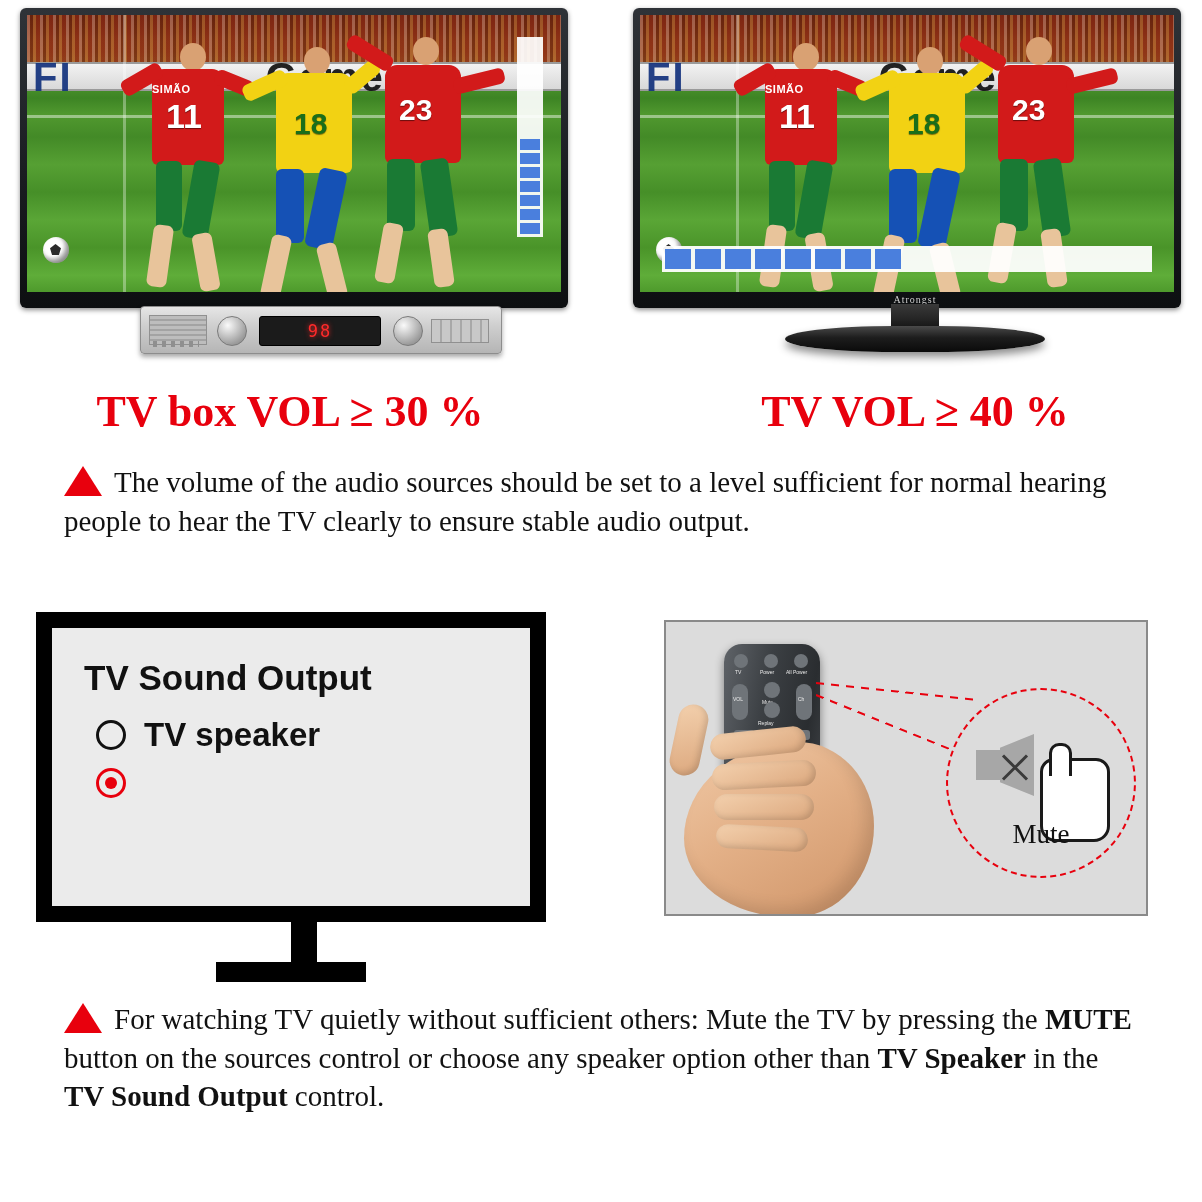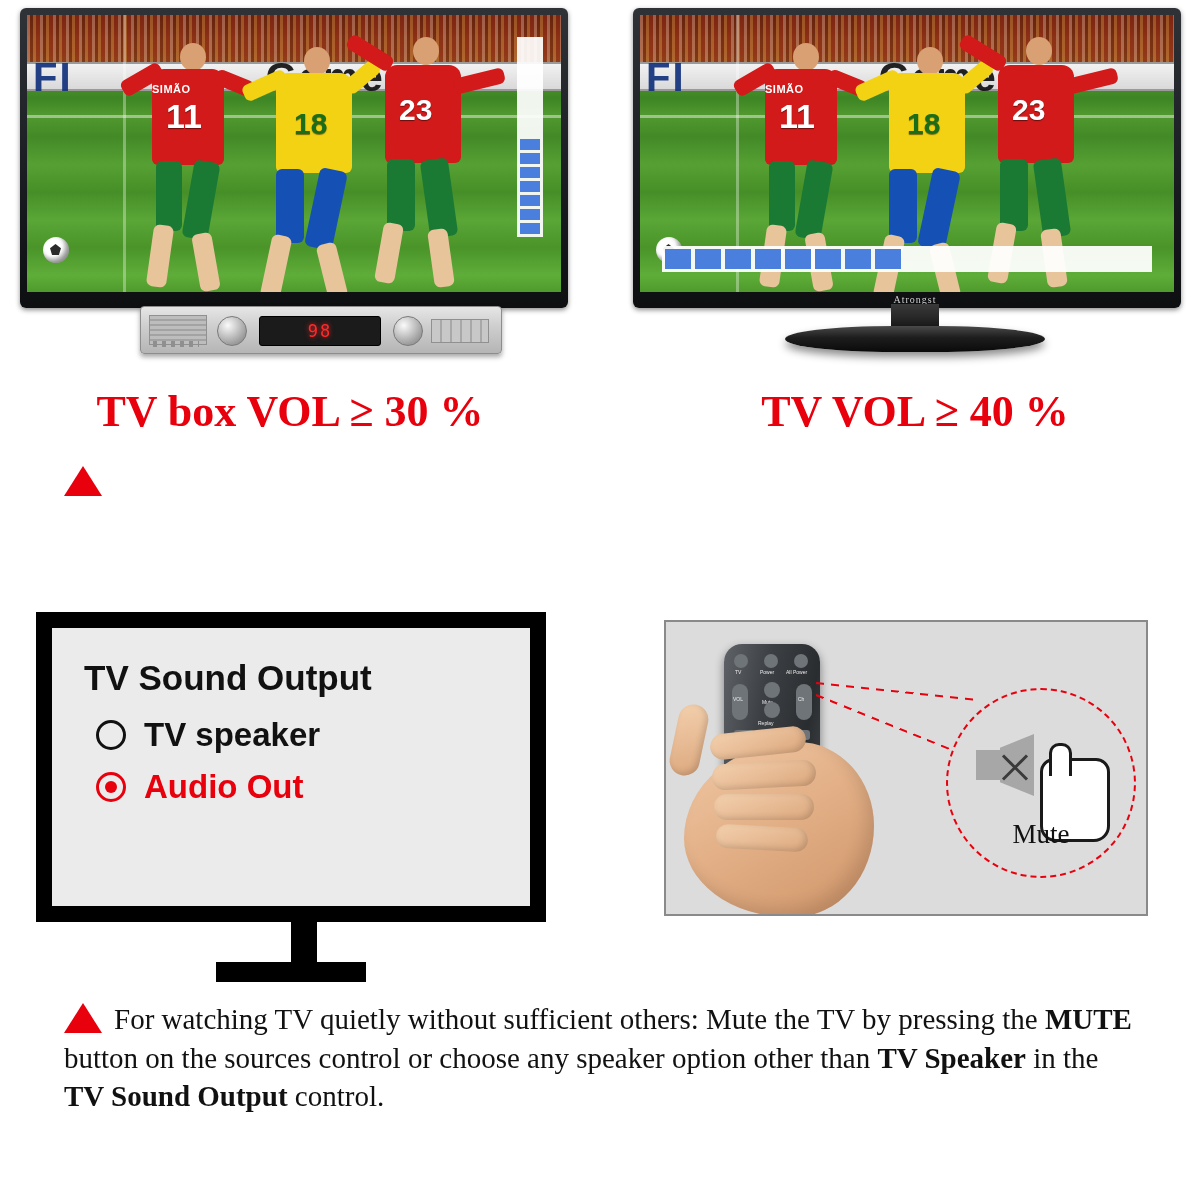--- a/index.html
+++ b/index.html
@@ -689,35 +689,34 @@
     <div class="brand">Atrongst</div>
     <div class="stand-neck"></div>
     <div class="stand-base"></div>
   </div>
 </div>
 
 <div class="caption left">TV box VOL ≥  30 %</div>
 <div class="caption right">TV VOL ≥ 40 %</div>
 
 <div class="note note1">
-  <span class="tri"></span>
+  <span class="tri"></span><span>The volume of the audio sources should be set to a level sufficient for normal hearing people to hear the TV clearly to ensure stable audio output.</span>
 </div>
 
 <div class="menu-tv">
   <div class="menu-screen">
     <div class="menu-title">TV Sound Output</div>
 
     <div class="menu-opt">
       <span class="radio"></span>
       <span class="opt-label">TV speaker</span>
     </div>
 
     <div class="menu-opt">
       <span class="radio sel"></span>
-      <span class="opt-label red">Audio Out</span>
     </div>
   </div>
 </div>
 <div class="menu-neck" style="left:291px;transform:none;"></div>
 <div class="menu-base" style="left:216px;transform:none;"></div>
 
 <div class="remote-panel">
 
   <div class="remote-body">
     <div class="rbtn round" style="left:10px;top:10px;width:14px;height:14px"></div>

